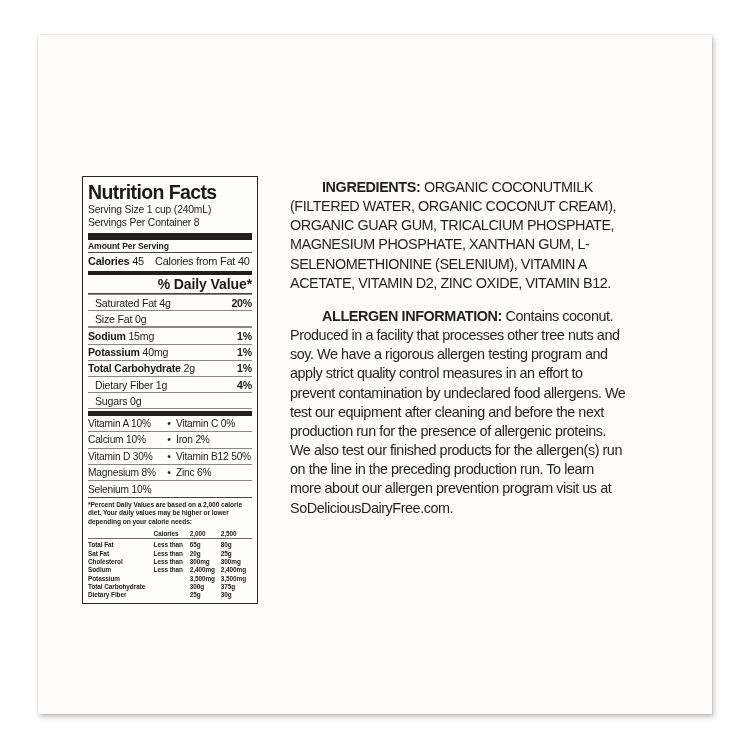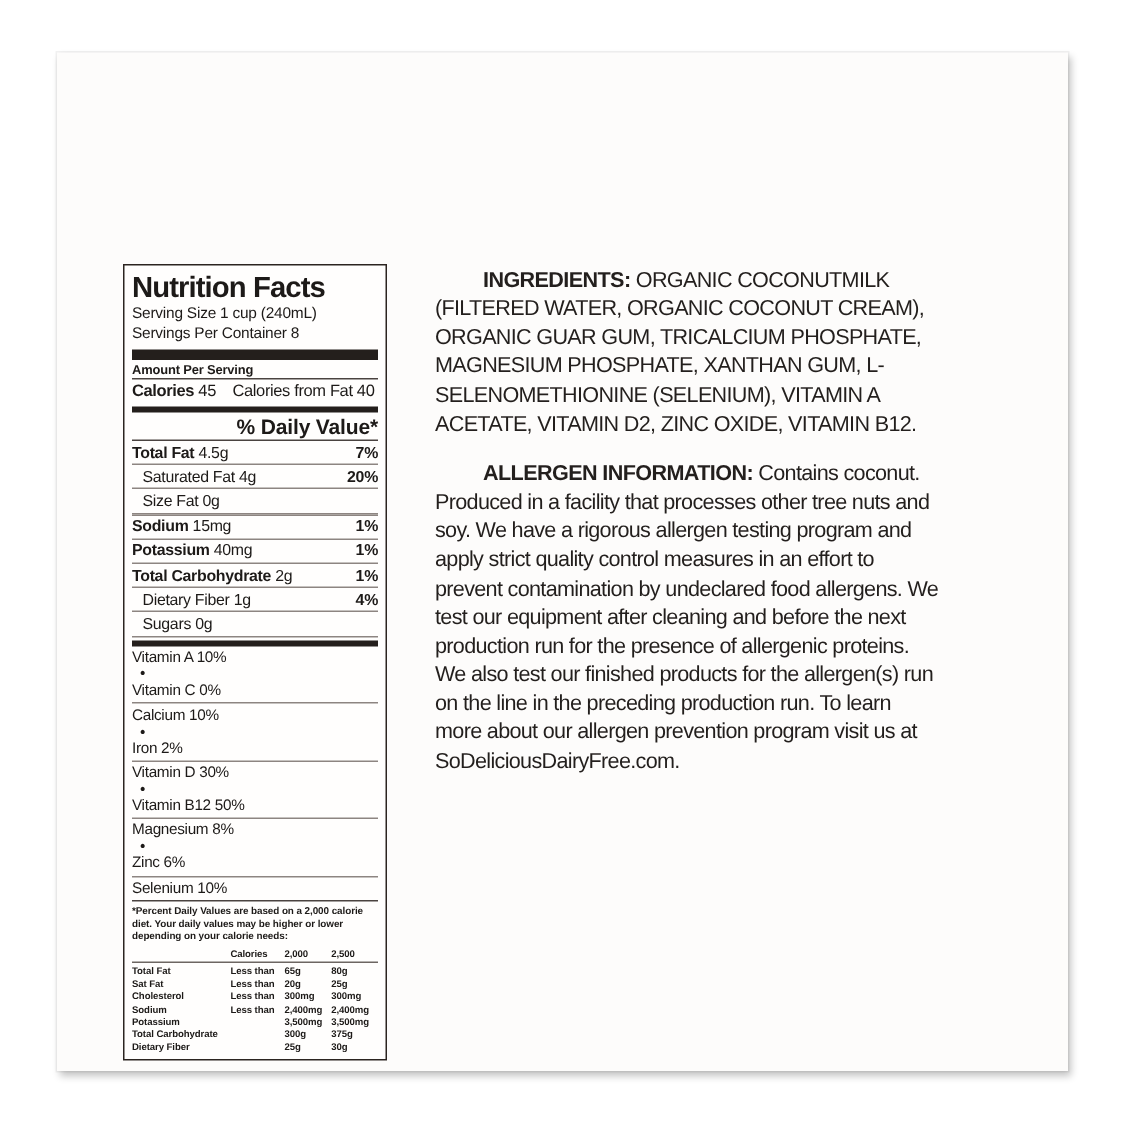--- a/index.html
+++ b/index.html
@@ -100,21 +100,20 @@
     letter-spacing: -0.2px;
   }
   .nf-row .nm b { font-weight: bold; }
   .nf-row .pct { font-weight: bold; font-size: 10.6px; }
   .indent1 { padding-left: 7px; gap: 48px; }
   .nf-vitrow {
     display: flex;
     font-size: 10.2px;
     padding: 2.2px 0 2.2px 0;
     letter-spacing: -0.2px;
-    flex-direction: column;
   }
   .nf-vitrow .c1 { width: 74px; }
   .nf-vitrow .dot { width: 14px; text-align: center; }
   .nf-vitrow .c2 { flex: 1; }
   .nf-foot {
     font-size: 6.6px;
     line-height: 1.32;
     letter-spacing: -0.05px;
     padding: 3px 0 2px 0;
     font-weight: bold;
@@ -186,24 +185,20 @@
       <span class="sep"></span>
       <span>Calories from Fat 40</span>
     </div>
 
     <div class="bar-med"></div>
 
     <div class="nf-dv">% Daily Value*</div>
     <div class="rule"></div>
 
     <div id="nutrient-rows">
-        <div class="nf-row">
-          <span class="nm"><b>Total Fat</b> 4.5g</span>
-          <span class="pct">7%</span>
-        </div>
         <div class="rule-light"></div>
         <div class="nf-row indent1">
           <span class="nm">Saturated Fat 4g</span>
           <span class="pct">20%</span>
         </div>
         <div class="rule-light"></div>
         <div class="nf-row indent1">
           <span class="nm">Size Fat 0g</span>
           <span class="pct"></span>
         </div>

